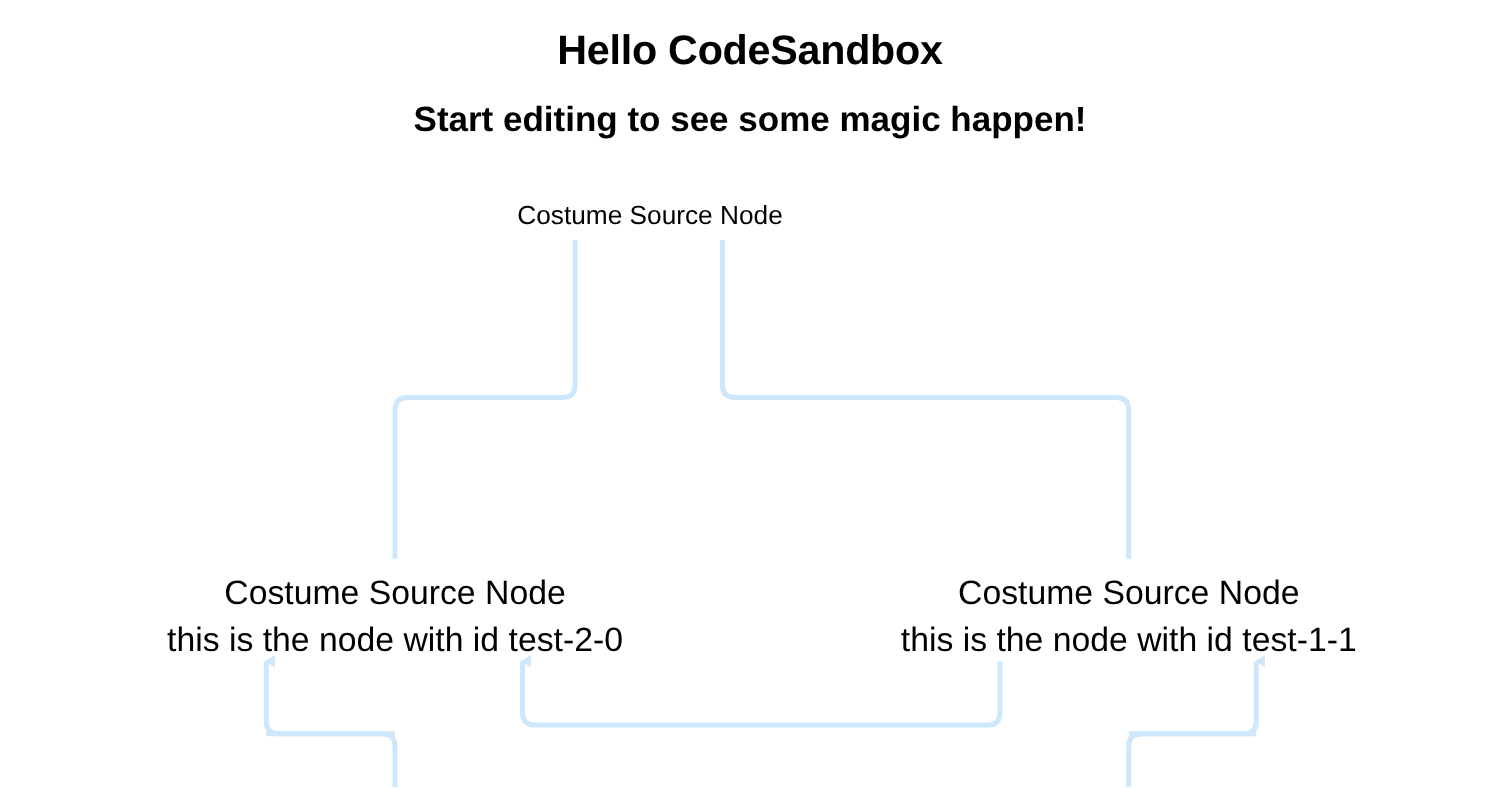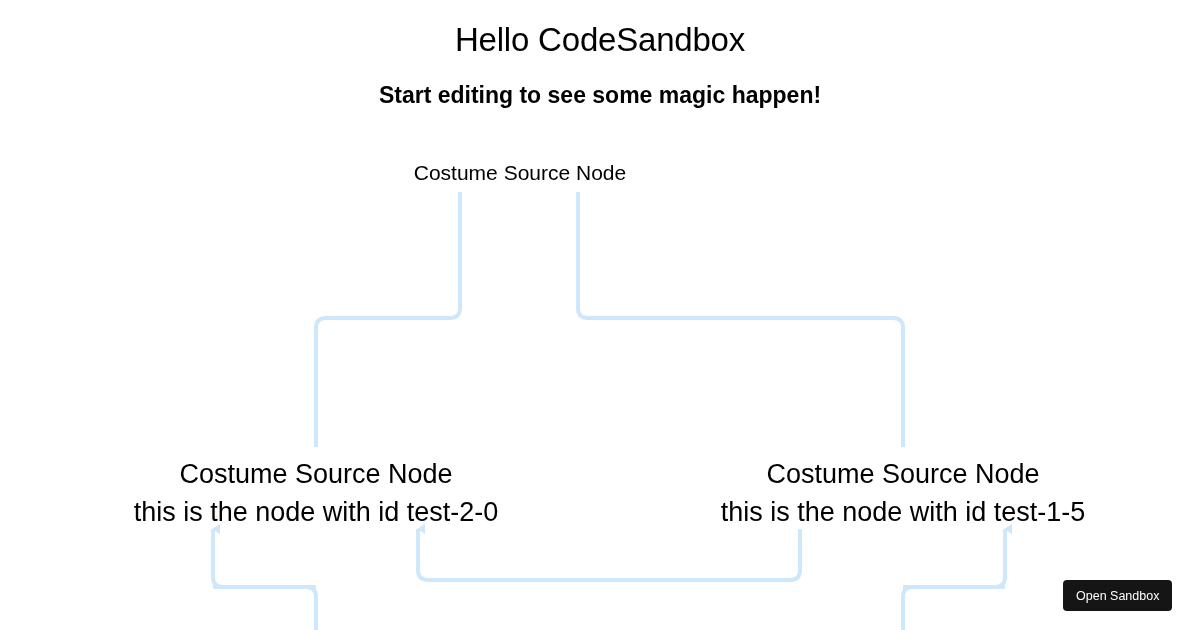--- a/index.html
+++ b/index.html
@@ -23,33 +23,33 @@
     text-align: center;
   }
 
   .page-title {
     position: absolute;
     left: 0;
     top: 20px;
     width: 1200px;
     margin: 0;
     font-size: 33px;
-    font-weight: normal;
+    font-weight: bold;
     letter-spacing: -0.2px;
     line-height: 40px;
     color: #000000;
   }
 
   .page-subtitle {
     position: absolute;
     left: 0;
     top: 81px;
     width: 1200px;
     margin: 0;
-    font-size: 23px;
+    font-size: 28px;
     font-weight: bold;
     line-height: 29px;
     color: #000000;
   }
 
   
   .flow-canvas {
     position: absolute;
     left: 0;
     top: 0;
@@ -149,18 +149,17 @@
     <span class="node-line">Costume Source Node</span>
   </div>
 
   <div class="node node-level1 node-left">
     <span class="node-line">Costume Source Node</span>
     <span class="node-line">this is the node with id test-2-0</span>
   </div>
 
   <div class="node node-level1 node-right">
     <span class="node-line">Costume Source Node</span>
-    <span class="node-line">this is the node with id test-1-5</span>
+    <span class="node-line">this is the node with id test-1-1</span>
   </div>
 
-  <button class="open-sandbox-btn">Open Sandbox</button>
 
 </div>
 
 </body></html>

